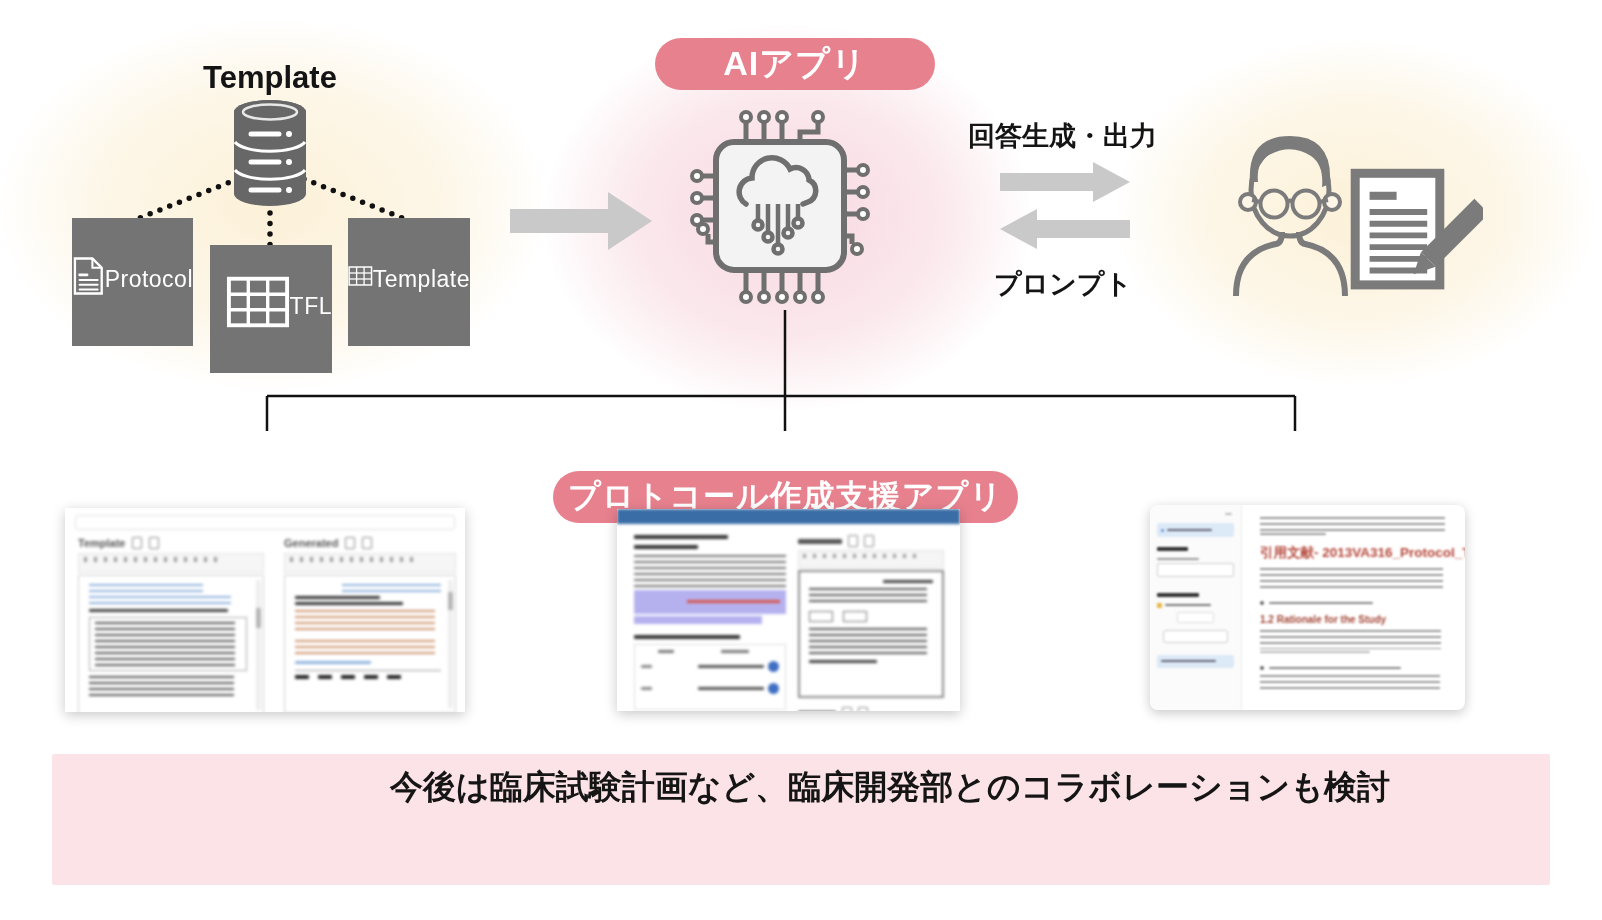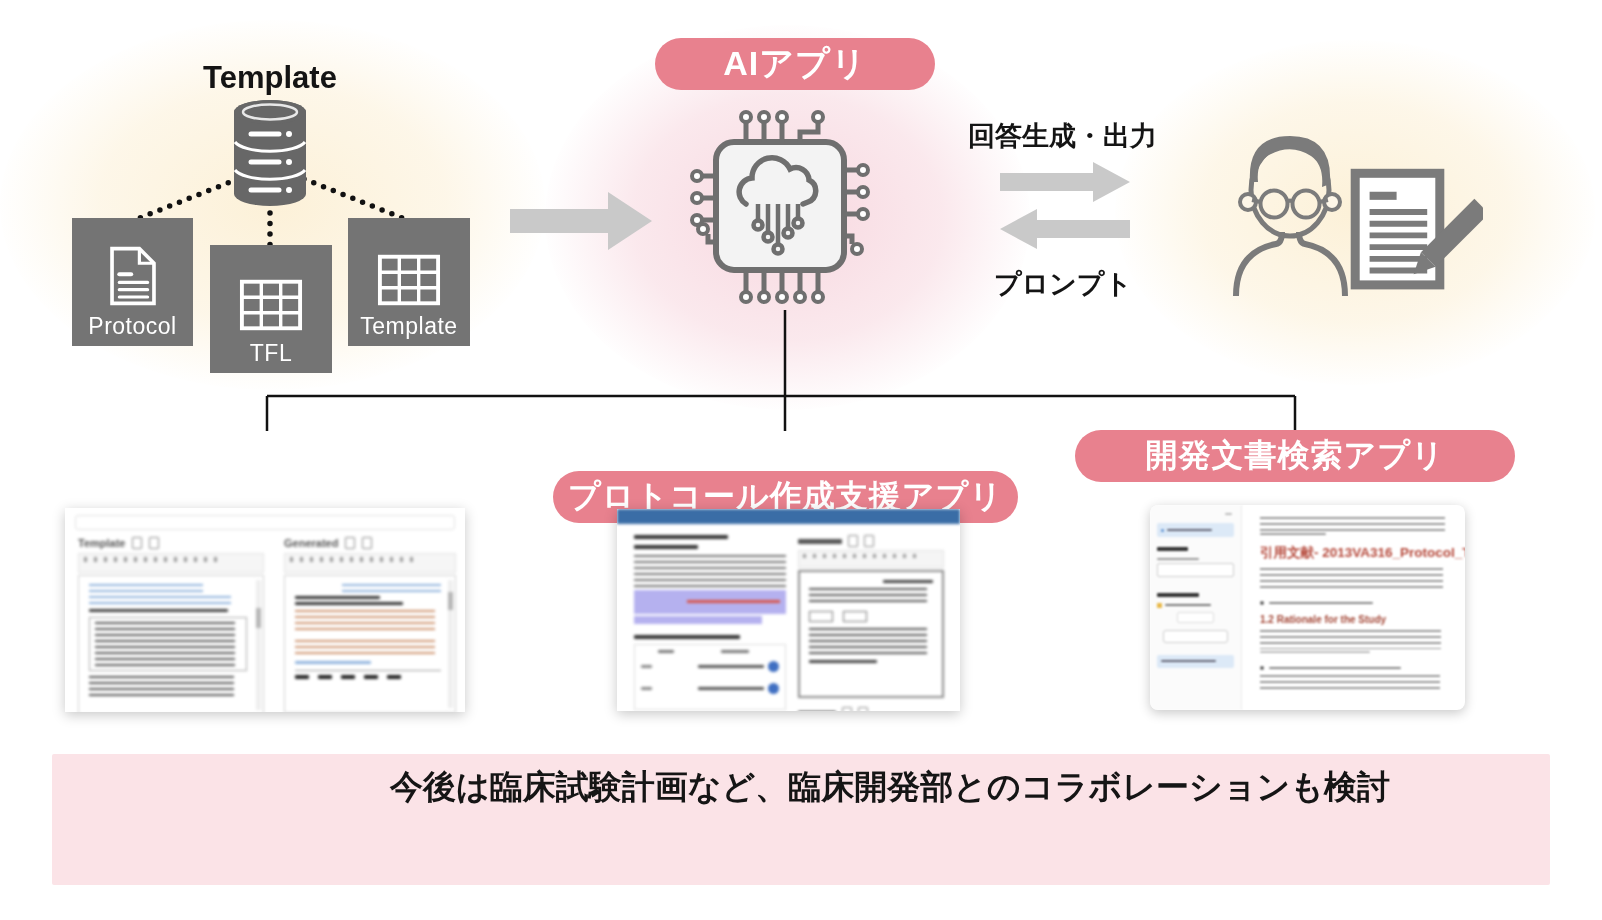--- a/index.html
+++ b/index.html
@@ -3,21 +3,21 @@
 <meta charset="utf-8">
 <style>
   html,body{margin:0;padding:0;background:#fff;}
   .canvas{position:relative;width:1602px;height:920px;background:#fff;overflow:hidden;
           font-family:"Liberation Sans",sans-serif;color:#1a1a1a;}
   .abs{position:absolute;}
   .glow{position:absolute;border-radius:50%;pointer-events:none;}
   .g-cream{background:radial-gradient(ellipse at center,rgba(252,240,214,.95) 0%,rgba(252,240,214,.55) 45%,rgba(252,240,214,0) 72%);}
   .g-pink{background:radial-gradient(ellipse at center,rgba(247,214,222,.95) 0%,rgba(247,214,222,.55) 45%,rgba(247,214,222,0) 72%);}
   .title{font-weight:bold;text-align:center;color:#141414;}
-  .srcbox{position:absolute;background:#747474;color:#fff;display:flex;flex-direction:column;
+  .srcbox{position:absolute;background:#747474;color:#fff;display:flex;flex-direction:row;
           align-items:center;justify-content:flex-end;padding-bottom:6px;}
   .srclabel{font-size:23px;color:#fff;letter-spacing:.5px;}
   .pill{position:absolute;height:52px;border-radius:27px;background:#e8818e;display:flex;
         align-items:center;justify-content:center;color:#fff;font-weight:bold;letter-spacing:1px;}
   .flowlabel{position:absolute;font-weight:bold;font-size:27px;text-align:center;color:#141414;}
   .card{position:absolute;background:#fff;box-shadow:0 3px 12px rgba(0,0,0,.22);overflow:hidden;}
   .shot{position:absolute;inset:0;filter:blur(1.5px);}
   .sl{height:3px;background:#666;border-radius:1px;}
   .tl{background:repeating-linear-gradient(to bottom,var(--c,#666) 0 2px,transparent 2px 6px);}
   .dots{background:repeating-linear-gradient(to right,#9a9a9a 0 3px,transparent 3px 10px);height:5px;}
@@ -178,23 +178,20 @@
     </g>
     <g transform="rotate(45 92 100)">
       <rect x="80.5" y="20" width="23" height="84" fill="#7b7b7b"></rect>
       <path d="M80.5,104 h23 l-11.5,23 z" fill="#7b7b7b"></path>
     </g>
   </svg>
 
   <div class="pill" style="left:553px;top:430px;width:465px;font-size:32px;margin-top:41px;">
     <span>プロトコール作成支援アプリ</span>
   </div>
-  <div class="pill" style="left:1075px;top:430px;width:440px;font-size:32px;">
-    <span>開発文書検索アプリ</span>
-  </div>
 
   <div class="card" style="left:65px;top:508px;width:400px;height:204px;">
     <div class="shot">
       <div class="abs" style="left:10px;top:7px;width:378px;height:13px;border:1px solid #e0e0e0;border-radius:3px;"></div>
 
       <div class="abs" style="left:13px;top:27px;width:186px;">
         <div style="display:flex;align-items:center;gap:7px;height:15px;">
           <span style="font-weight:bold;font-size:11px;color:#555;">Template</span>
           <span class="icsq"></span>
           <span class="icsq"></span>

